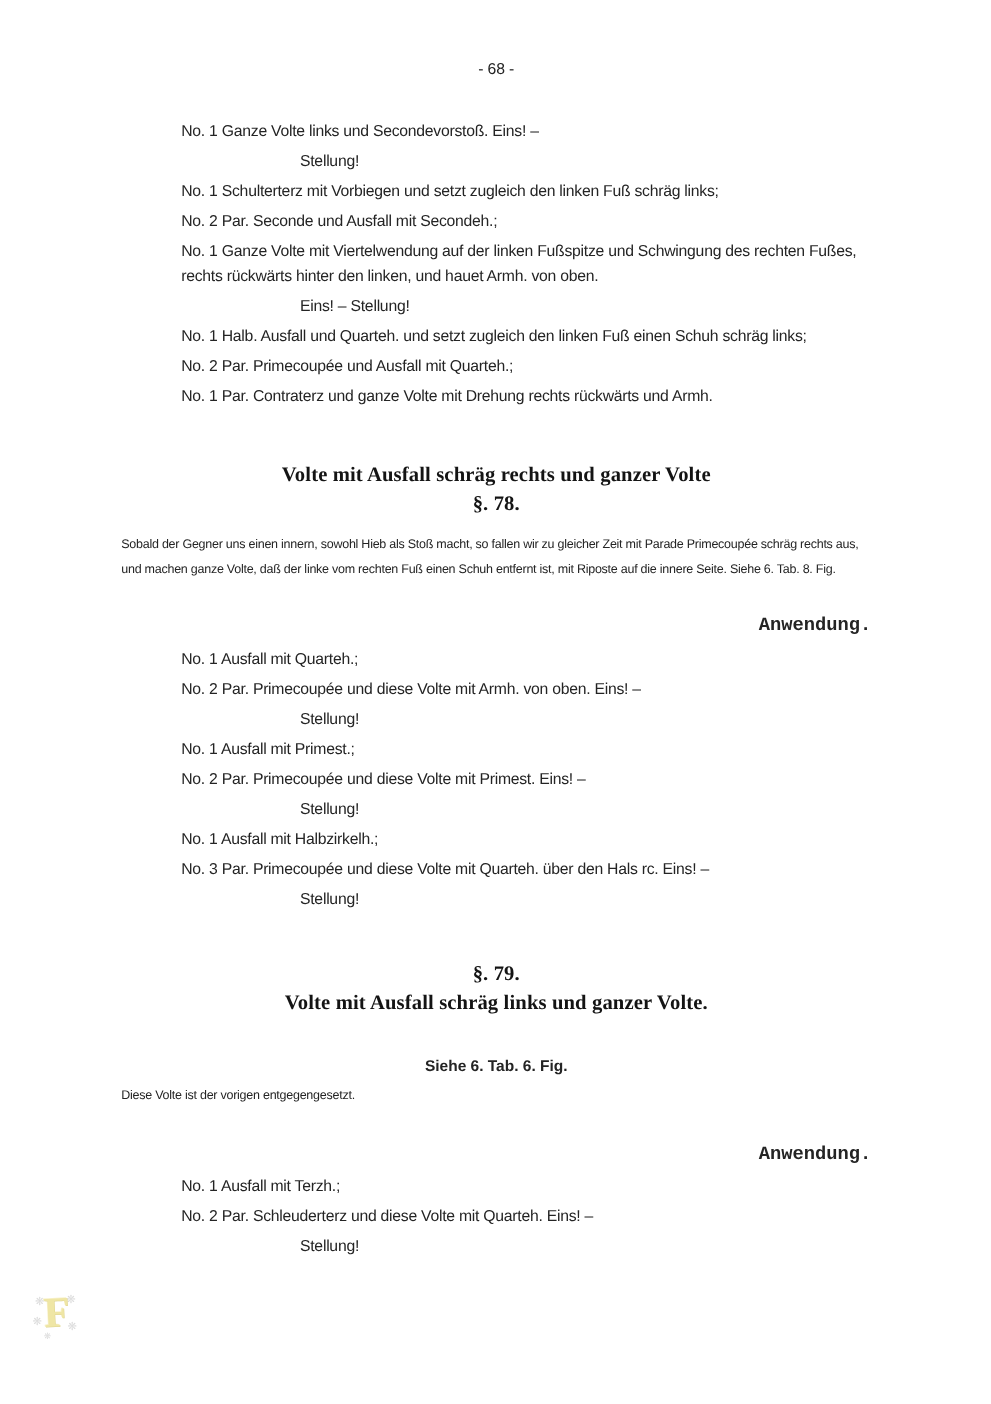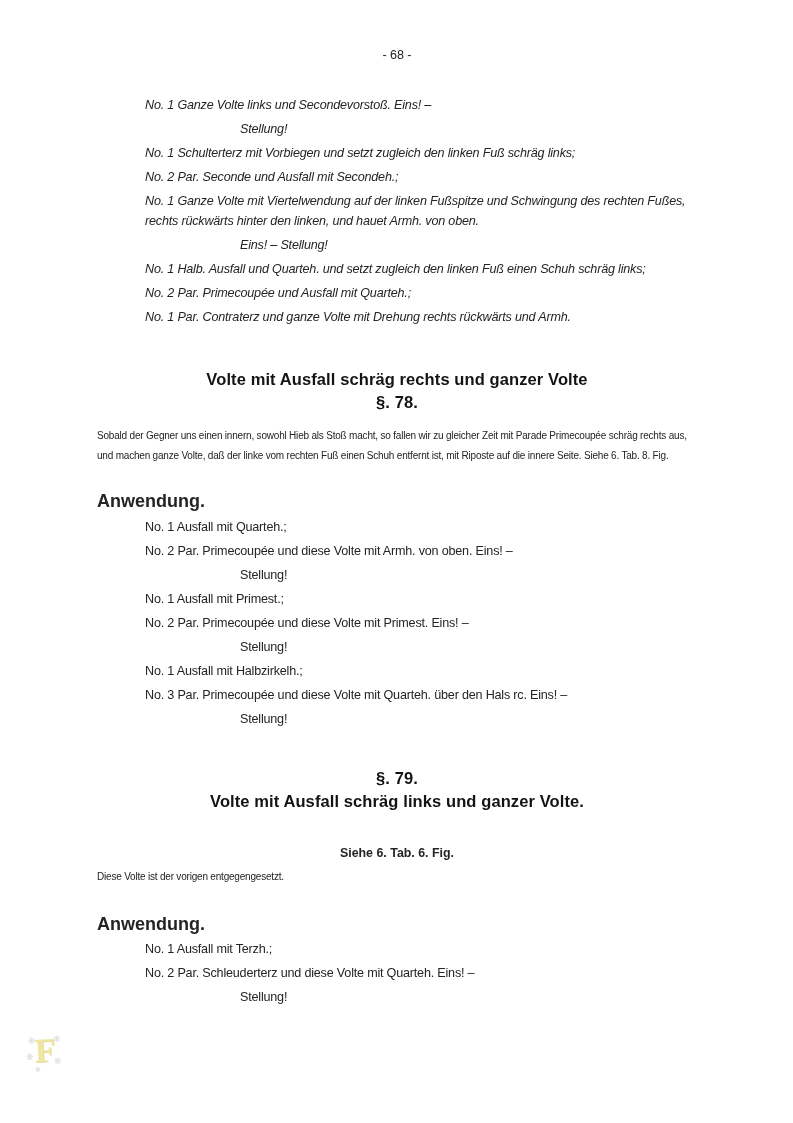--- a/index.html
+++ b/index.html
@@ -17,50 +17,51 @@
   .drill{margin:0;}
   .drill p{
     margin:0 0 4px 48px;
     line-height:20px;
     font-size:12.6px;
     letter-spacing:-0.2px;
     white-space:nowrap;
   }
   .drill p.cue{margin-left:143px;}
   .drill p.cont{margin-top:-4px;}
-  #intro-drill{margin-top:30px;font-style:italic;}
+  #intro-drill{margin-top:30px;}
   #drill-78{margin-top:6px;}
   #drill-79{margin-top:5px;}
 
   .section-heading{
     margin:41px 0 0;
     text-align:center;
-    font-family:Liberation Sans, sans-serif;
+    font-family:Liberation Serif, serif;
     font-weight:bold;
     font-size:16.5px;
     line-height:23px;
     color:#141414;
     letter-spacing:0.1px;
   }
   #heading-79{margin-top:38px;}
 
   .body-par{
     margin:12px 0 0;
     font-size:10px;
     letter-spacing:-0.2px;
     line-height:20px;
   }
   #par-79{margin-top:4px;}
 
   .anwendung{
     margin:25px 0 0;
-    text-align:left;
+    text-align:right;
     font-weight:bold;
-    font-size:18px;
+    font-size:15px;
     line-height:20px;
+    font-family:Liberation Mono, monospace;
   }
   #anwendung-79{margin-top:27px;}
 
   .siehe{
     margin:30px 0 0;
     text-align:center;
     font-weight:bold;
     font-size:12.4px;
     line-height:20px;
   }

